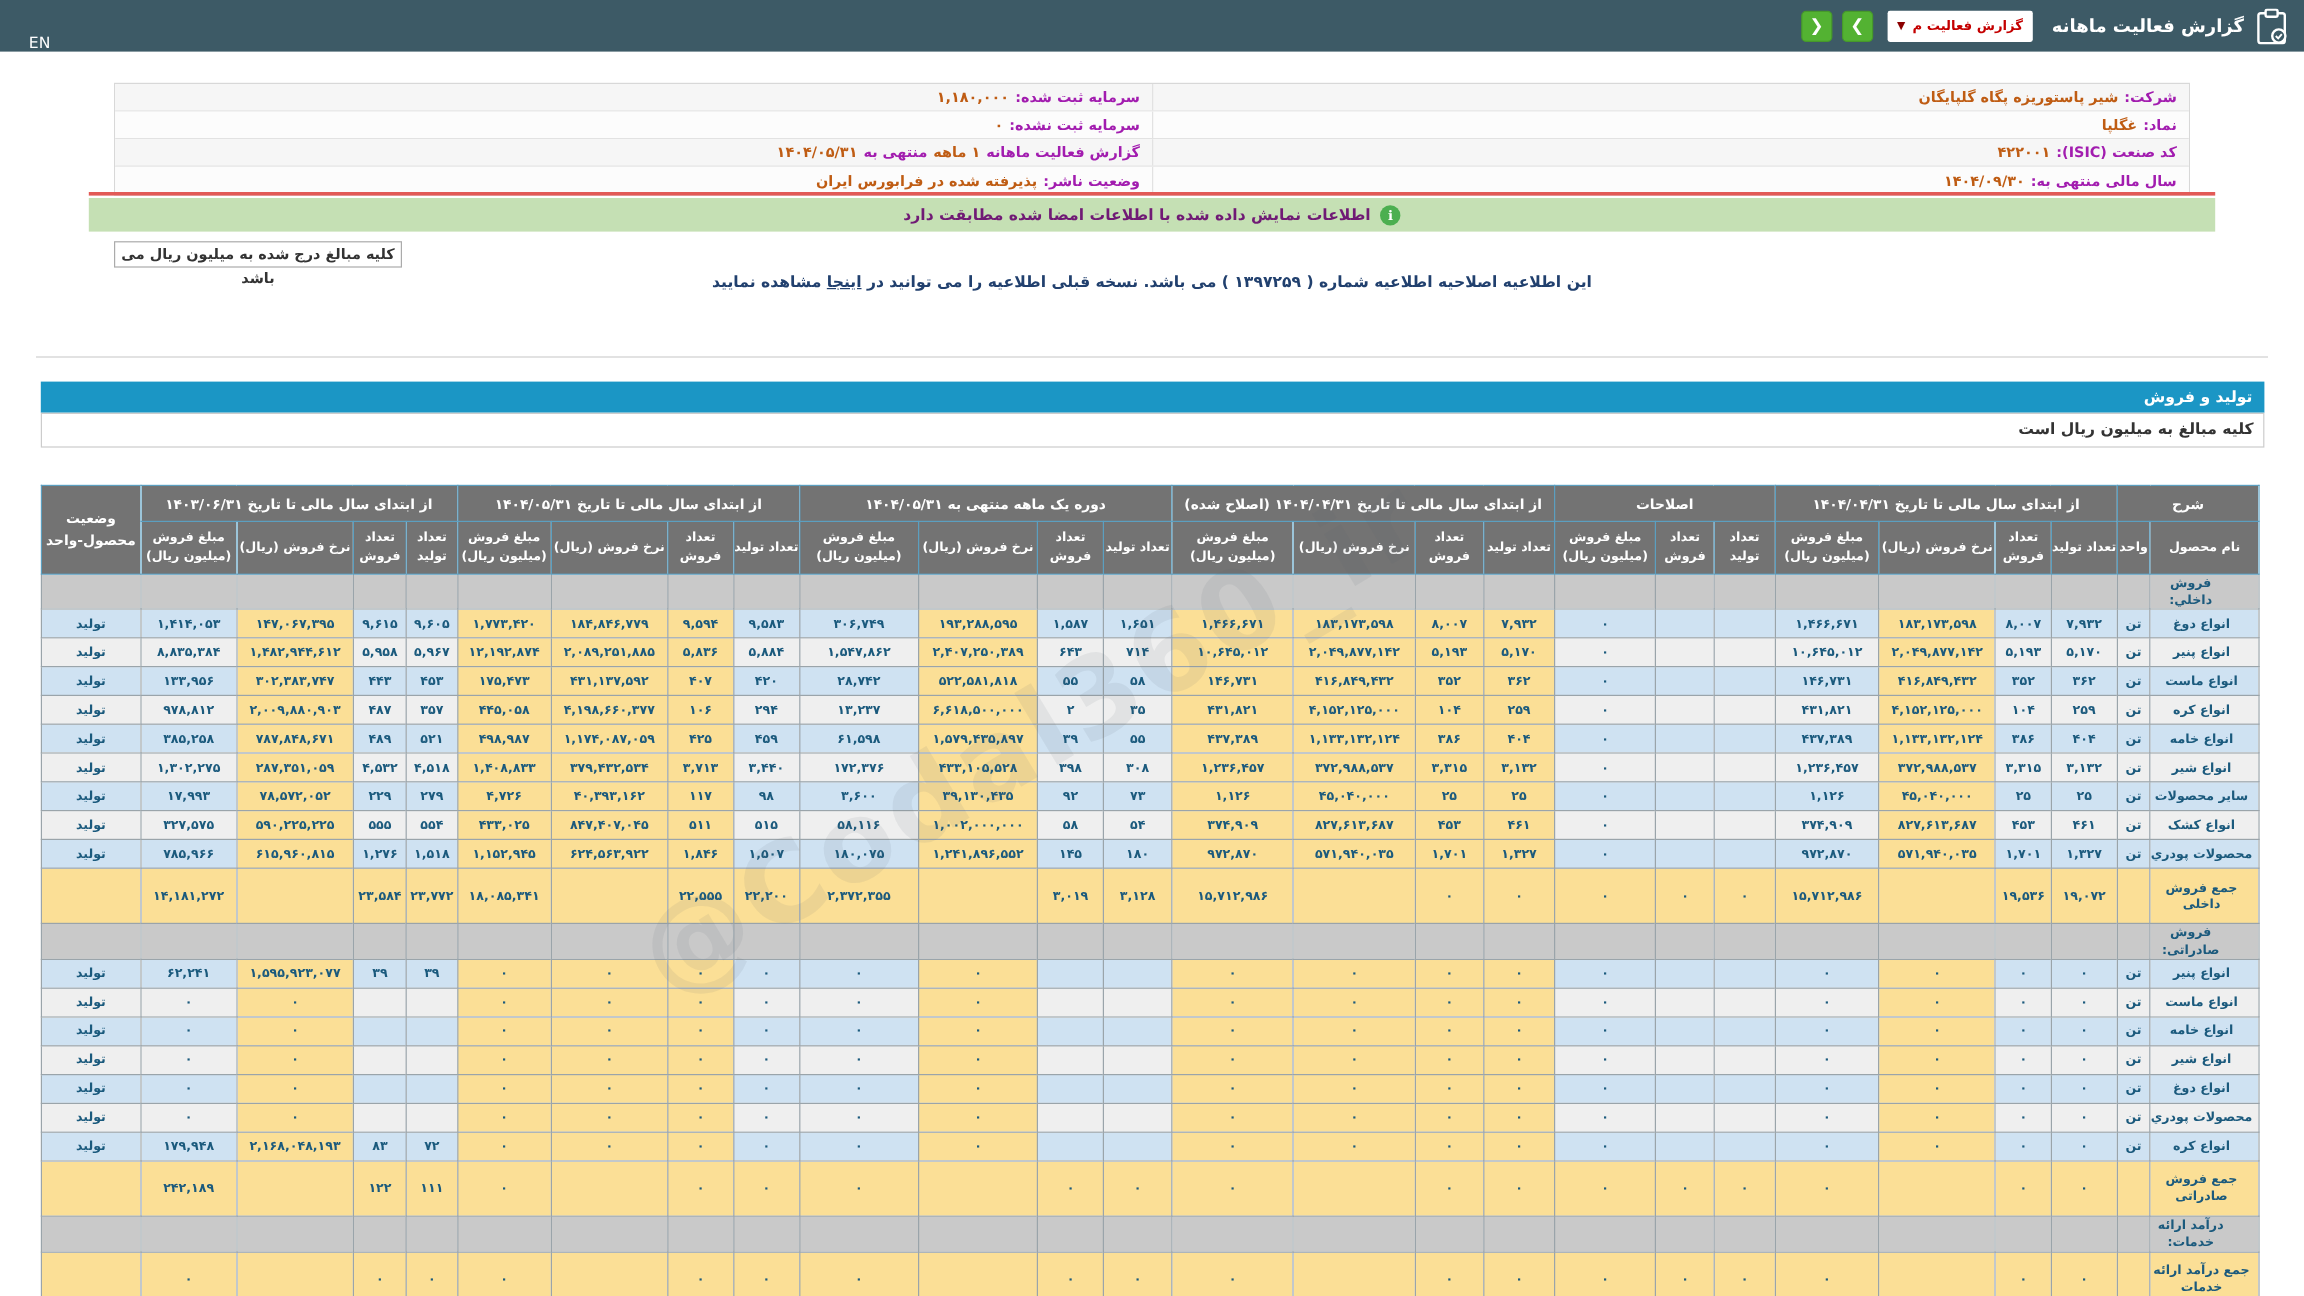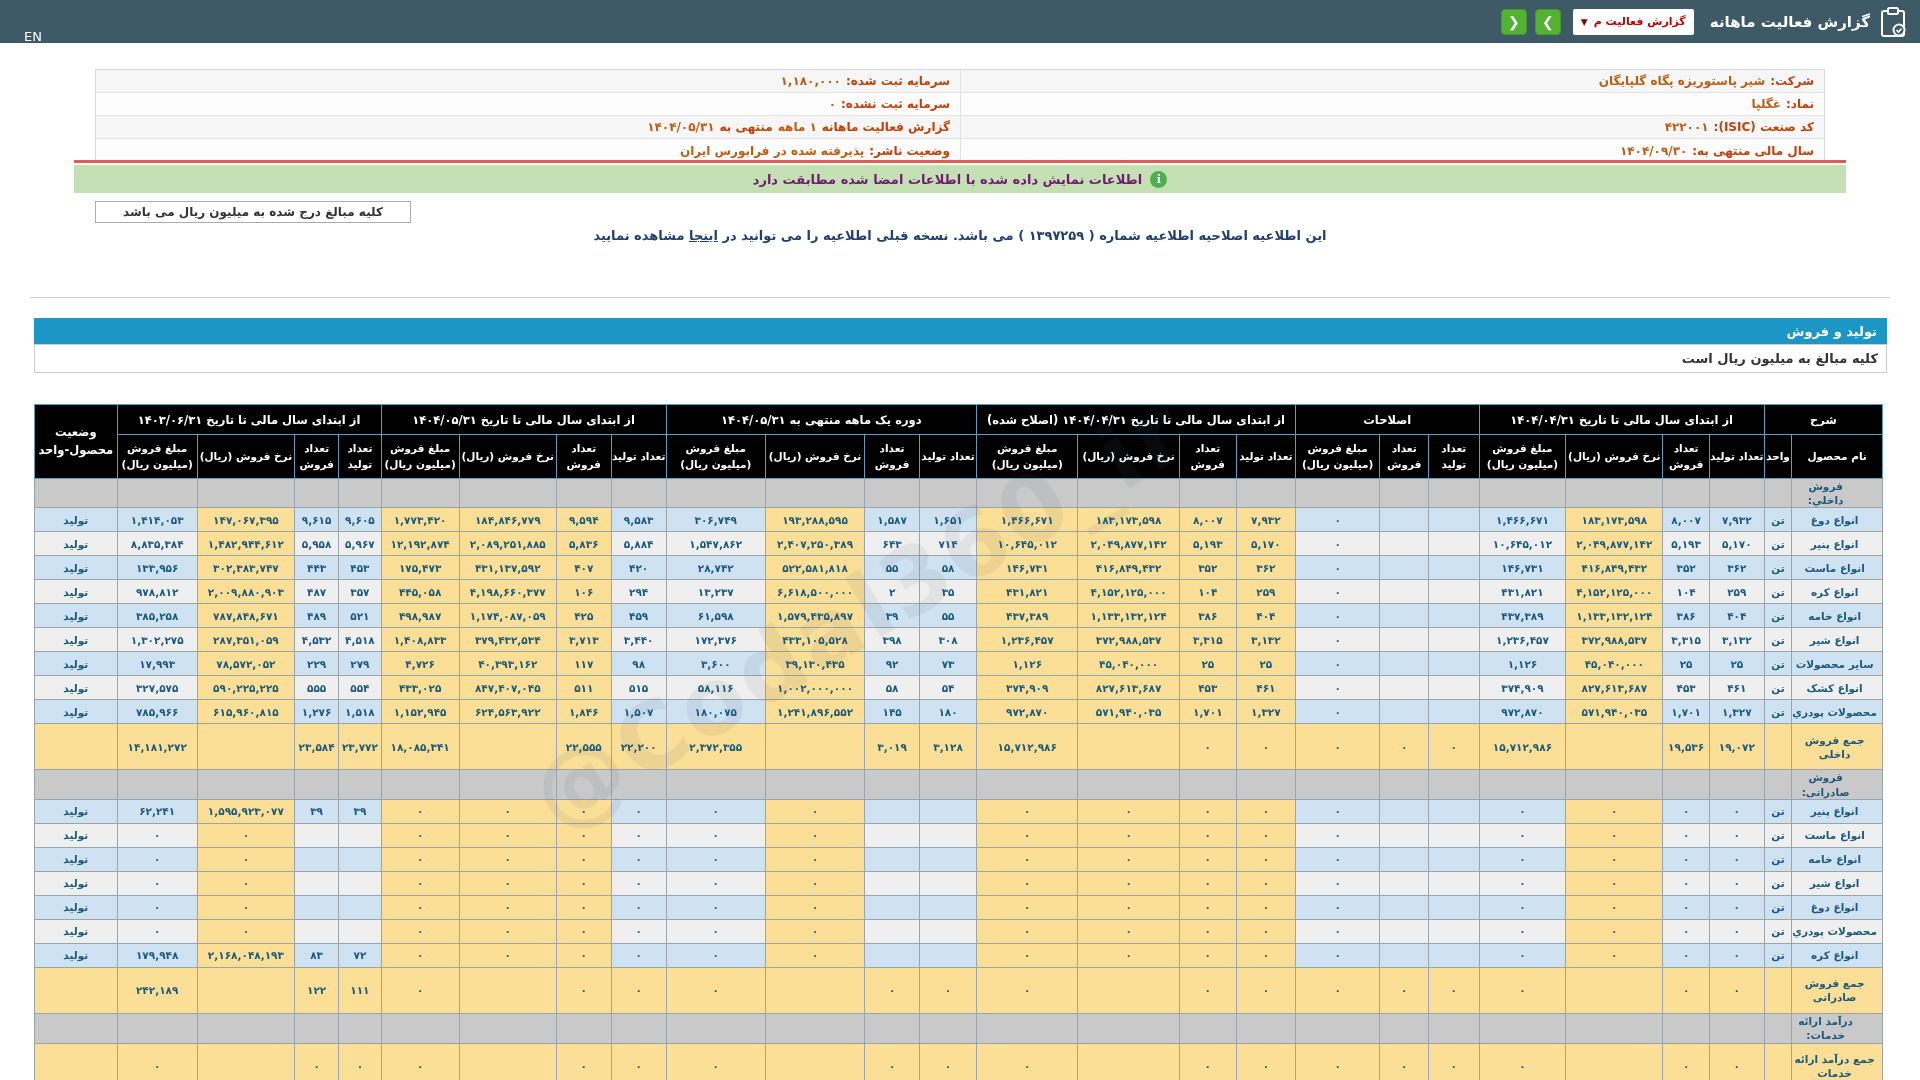--- a/index.html
+++ b/index.html
@@ -23,32 +23,32 @@
   .lang { position:absolute; left:24px; top:29px; color:#fff; font-size:13px; cursor:pointer; }
 
   
   .info { position:absolute; top:69px; right:95px; left:95px; border:1px solid #d8d8d8; }
   .info-row { display:flex; height:23px; border-bottom:1px solid #e2e2e2; background:#fcfcfc; }
   .info-row:nth-child(odd){ background:#f6f6f6; }
   .info-row:last-child { border-bottom:none; }
   .info-cell { width:50%; display:flex; align-items:center; justify-content:flex-start;
                padding:0 10px; gap:5px; border-left:1px solid #e2e2e2; white-space:nowrap; }
   .info-cell:last-child { border-left:none; }
-  .ilabel { font-size:12px; font-weight:bold; color:#c2410c; }
+  .ilabel { font-size:12px; font-weight:bold; color:#a21caf; }
   .ival { font-size:12px; font-weight:bold; color:#bf5c13; }
 
   .redline { position:absolute; top:160px; right:74px; left:74px; height:3px; background:#e25a56; }
   .banner { position:absolute; top:165px; right:74px; left:74px; height:28px; background:#c5e0b4;
             display:flex; align-items:center; justify-content:center; gap:8px; }
   .banner .txt { font-size:13px; font-weight:bold; color:#701a75; }
   .info-ic { width:17px; height:17px; border-radius:50%; background:#4caf50; color:#fff;
              font-size:11px; font-weight:bold; display:flex; align-items:center; justify-content:center;
              font-family:"DejaVu Serif", serif; }
 
-  .amounts-box { position:absolute; top:201px; left:95px; width:316px; height:22px;
+  .amounts-box { position:absolute; top:201px; left:95px; width:240px; height:22px;
                  border:1px solid #ababab; background:#fff; font-size:12px; font-weight:bold;
                  color:#333; text-align:center; line-height:20px; }
 
   .notice1, .notice2 { position:absolute; right:0; left:0; text-align:center;
                        font-size:13px; font-weight:bold; color:#21406e; }
   .notice1 { top:228px; }
   .notice2 { top:258px; }
   .notice1 a { color:#21406e; text-decoration:underline; cursor:pointer; }
 
   .sep { position:absolute; top:297px; right:30px; left:30px; border-top:1px solid #cfcfcf; }
@@ -57,21 +57,21 @@
              color:#fff; font-size:13px; font-weight:bold; display:flex; align-items:center;
              padding-right:10px; }
   .noterow { position:absolute; top:344px; right:33px; width:1853px; height:29px; background:#fff;
              border:1px solid #cccccc; display:flex; align-items:center; padding-right:8px;
              font-size:13px; font-weight:bold; color:#333; }
 
   
   .tbl-wrap { position:absolute; top:404px; right:37px; width:1849px; }
   table.main { width:1849px; border-collapse:collapse; table-layout:fixed; direction:rtl; }
   table.main th, table.main td { border:1px solid #9aa4aa; overflow:hidden; }
-  table.main th { background:#000000; color:#fff; font-weight:bold; border-color:#5b9fc0;
+  table.main th { background:#737373; color:#fff; font-weight:bold; border-color:#5b9fc0;
                   text-align:center; vertical-align:middle; }
   tr.ghead th { height:30px; font-size:11.5px; }
   tr.shead th { height:44px; font-size:10.5px; line-height:1.45; }
   th.status-h { font-size:10.5px; line-height:1.5; }
   table.main td { font-size:10.5px; font-weight:bold; color:#1b5a7d; text-align:center;
                   vertical-align:middle; line-height:1.35; }
   td.namecell { text-align:right; padding-right:5px; font-size:11px;margin-left:22px; }
   tr.r-data td { height:24px; }
   tr.r-total td { height:46px; }
   tr.r-section td { height:20px; }

